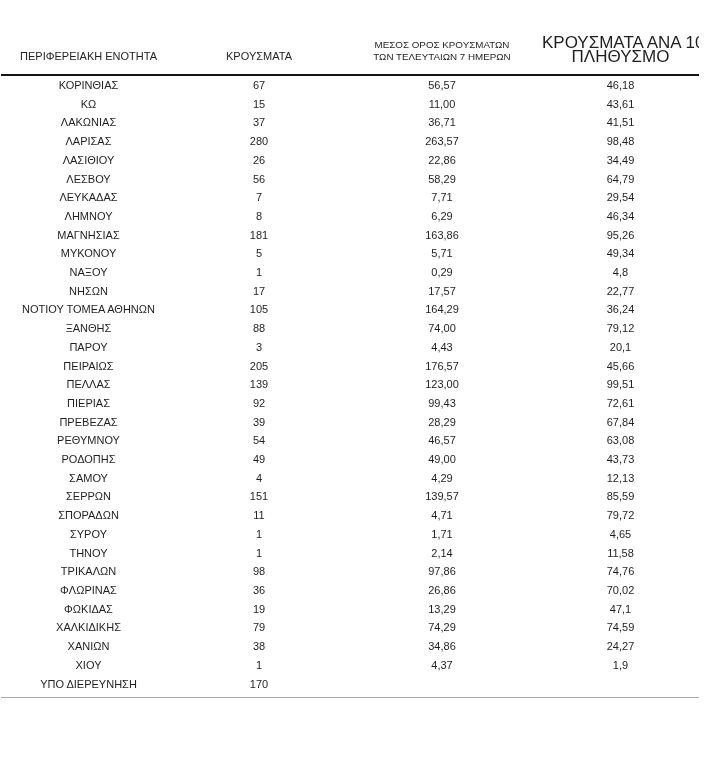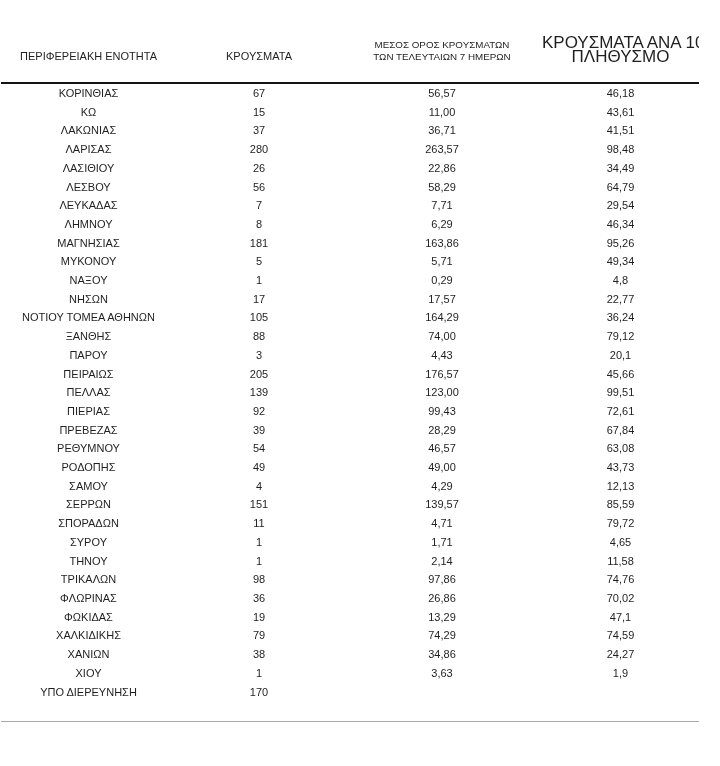--- a/index.html
+++ b/index.html
@@ -27,33 +27,33 @@
   th, td {
     padding: 0;
     text-align: center;
     font-weight: normal;
     white-space: nowrap;
     overflow: hidden;
   }
   thead th {
     vertical-align: bottom;
     border-bottom: 2.5px solid var(--rule, #141414);
-    padding-bottom: 19px;
+    padding-bottom: 11px;
     font-size: 11px;
     line-height: 13px;
   }
   th .hline { display: block; }
   thead th.c3 { font-size: 9.8px; line-height: 12px; }
   thead th.c4 { font-size: 17px; line-height: 13.5px; }
   tbody td {
     height: 18.7px;
     font-size: 11px;
     line-height: 18.7px;
   }
-  tbody tr.last-row td { padding-bottom: 20px; }
+  tbody tr.last-row td { padding-bottom: 4px; }
   tbody { border-bottom: 1px solid var(--rule-light, #a9a9a9); }
 </style>
 </head>
 <body>
 
 <div class="page">
   <table class="cases-table">
     <colgroup>
       <col class="c1">
         <col class="c2">
@@ -295,21 +295,21 @@
   <tr>
     <td class="c1">ΧΑΝΙΩΝ</td>
     <td class="c2">38</td>
     <td class="c3">34,86</td>
     <td class="c4">24,27</td>
   </tr>
 
   <tr>
     <td class="c1">ΧΙΟΥ</td>
     <td class="c2">1</td>
-    <td class="c3">3,63</td>
+    <td class="c3">4,37</td>
     <td class="c4">1,9</td>
   </tr>
 
   <tr class="last-row">
     <td class="c1">ΥΠΟ ΔΙΕΡΕΥΝΗΣΗ</td>
     <td class="c2">170</td>
     <td class="c3"></td>
     <td class="c4"></td>
   </tr>
 </tbody>

